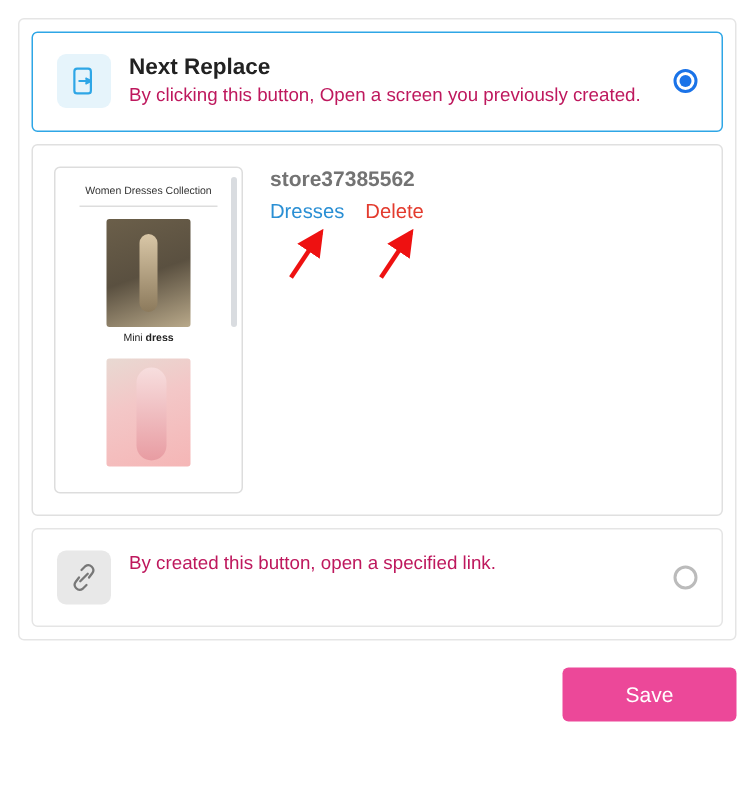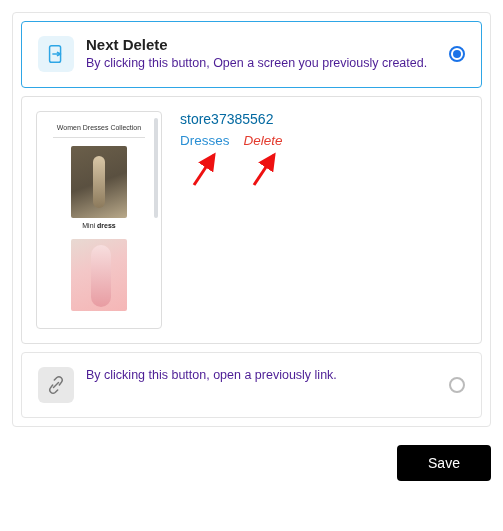--- a/index.html
+++ b/index.html
@@ -45,21 +45,21 @@
   .icon-box svg { display: block; }
   .option-text { flex: 1; }
   .option-title {
     font-size: 15px;
     font-weight: 600;
     color: #222;
     margin-bottom: 2px;
   }
   .option-desc {
     font-size: 12.5px;
-    color: #4c1d95;
+    color: #be185d;
     line-height: 1.4;
   }
   .radio {
     width: 16px;
     height: 16px;
     border-radius: 50%;
     border: 2px solid #bbb;
     margin-top: 10px;
     flex-shrink: 0;
     position: relative;
@@ -152,68 +152,68 @@
     right: 3px; top: 6px;
     width: 4px;
     height: 100px;
     background: #d9dce0;
     border-radius: 2px;
   }
 
   .screen-info { flex: 1; position: relative; }
   .screen-name {
     font-size: 14px;
-    font-weight: 400;
-    color: #0369a1;
+    font-weight: 700;
+    color: #737373;
     margin-bottom: 6px;
   }
   .action-links {
     display: flex;
     gap: 14px;
     font-size: 13.5px;
   }
   .link-replace { color: #2a8fd4; cursor: pointer; }
-  .link-delete { color: #e33b2e; cursor: pointer; font-style: italic; }
+  .link-delete { color: #e33b2e; cursor: pointer; }
 
   .arrow {
     position: absolute;
     pointer-events: none;
   }
 
   .save-row {
     display: flex;
     justify-content: flex-end;
     padding: 6px 12px 0 12px;
   }
   .save-btn {
-    background: #000000;
+    background: #ec4899;
     color: #fff;
     border: none;
     border-radius: 4px;
-    width: 94px;
+    width: 116px;
     height: 36px;
     font-size: 14px;
     cursor: pointer;
   }
 </style>
 </head>
 <body>
 
 <div class="outer">
 
   <div class="option-card selected">
     <div class="icon-box">
       <svg width="22" height="22" viewBox="0 0 24 24" fill="none">
         <rect x="5" y="3" width="12" height="18" rx="2" stroke="#2ea6e6" stroke-width="1.6"></rect>
         <path d="M13 10 L17 12 L13 14" stroke="#2ea6e6" stroke-width="1.6" fill="none" stroke-linejoin="round"></path>
         <line x1="8" y1="12" x2="16" y2="12" stroke="#2ea6e6" stroke-width="1.6"></line>
       </svg>
     </div>
     <div class="option-text">
-      <div class="option-title">Next Delete</div>
+      <div class="option-title">Next Replace</div>
       <div class="option-desc">By clicking this button, Open a screen you previously created.</div>
     </div>
     <div class="radio checked"></div>
   </div>
 
   <div class="inner-block">
     <div class="preview-frame">
       <div class="preview-title">Women Dresses Collection</div>
       <div class="preview-divider"></div>
       <div class="preview-img"></div>
@@ -252,21 +252,21 @@
 
   <div class="option-card">
     <div class="icon-box gray">
       <svg width="20" height="20" viewBox="0 0 24 24" fill="none">
         <path d="M9 15 L15 9" stroke="#777" stroke-width="1.8" stroke-linecap="round"></path>
         <path d="M10 6 L13 3 a4 4 0 0 1 5.6 5.6 L16 12" stroke="#777" stroke-width="1.8" fill="none" stroke-linecap="round"></path>
         <path d="M14 18 L11 21 a4 4 0 0 1 -5.6 -5.6 L8 12" stroke="#777" stroke-width="1.8" fill="none" stroke-linecap="round"></path>
       </svg>
     </div>
     <div class="option-text">
-      <div class="option-desc">By clicking this button, open a previously link.</div>
+      <div class="option-desc">By created this button, open a specified link.</div>
     </div>
     <div class="radio"></div>
   </div>
 
 </div>
 
 <div class="save-row">
   <button class="save-btn">Save</button>
 </div>
 

